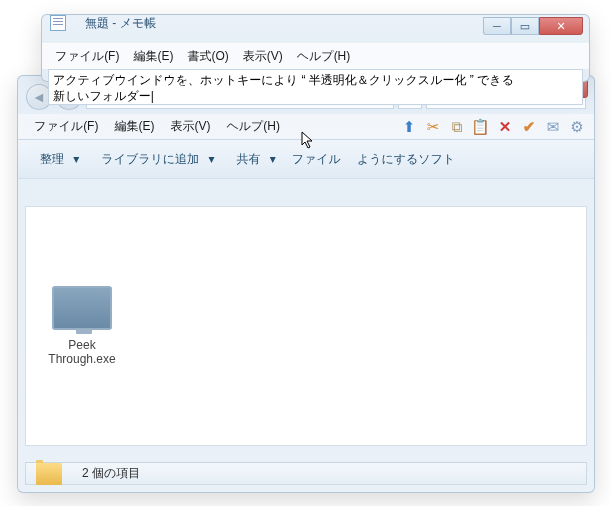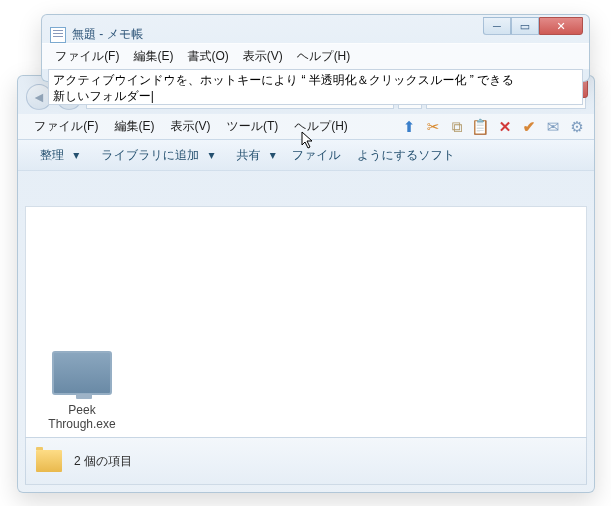--- a/index.html
+++ b/index.html
@@ -1,20 +1,20 @@
 <!DOCTYPE html>
 <html><head>
 <meta charset="utf-8">
 <style>
 *{box-sizing:border-box;margin:0;padding:0;font-family:"Meiryo","MS PGothic",sans-serif;font-size:12px}
 body{background:#fff;width:611px;height:506px;position:relative;overflow:hidden}
 .win{position:absolute;border:1px solid rgba(100,140,170,.4);border-radius:6px;background:linear-gradient(#eaf1f8,#e3edf6);box-shadow:0 8px 24px rgba(0,0,0,.15)}
 .notepad{left:41px;top:14px;width:549px;height:68px;z-index:2}
 .explorer{left:17px;top:75px;width:578px;height:418px;z-index:1;background:linear-gradient(rgba(225,235,245,.85),rgba(230,238,246,.85))}
-.titlebar{height:28px;display:flex;align-items:flex-end;padding:0 8px;gap:6px}
+.titlebar{height:28px;display:flex;align-items:flex-start;padding:0 8px;gap:19px}
 .titlebar .icon{width:16px;height:16px}
 .notepad-icon{background:#fff;border:1px solid #7ba9d0;position:relative}
 .notepad-icon::before{content:"";position:absolute;top:2px;left:2px;right:2px;border-top:1px solid #89b;box-shadow:0 3px #89b,0 6px #89b}
 .titlebar .title{color:#295175}
 .winbtns{position:absolute;right:6px;top:2px;display:flex}
 .wbtn{width:28px;height:18px;border:1px solid rgba(100,140,180,.45);background:linear-gradient(#e9f1f9,#d3e3f1);display:flex;align-items:center;justify-content:center;color:#3a5f85;font-size:11px}
 .wbtn:first-child{border-radius:0 0 0 3px}
 .wbtn.close{background:linear-gradient(#e28a88,#ce5a55);color:#fff;border-color:#b0504c;border-radius:0 0 3px 0;width:44px}
 .menubar{display:flex;padding:2px 6px;gap:0;background:rgba(252,253,254,.8);border-top:1px solid rgba(255,255,255,.6)}
 .menubar span{padding:2px 7px;color:#1a1a1a}
@@ -27,31 +27,31 @@
 .tri{color:#6e8aa8;font-size:9px}
 .addr .down{margin-left:auto}
 .refresh{width:24px;height:24px;background:rgba(255,255,255,.9);border:1px solid rgba(150,175,205,.5);display:flex;align-items:center;justify-content:center;color:#4a8edc}
 .search{width:160px;height:24px;background:rgba(255,255,255,.9);border:1px solid rgba(150,175,205,.5);display:flex;align-items:center;padding:0 4px;color:#8ba2ba;gap:4px}
 .search .mag{color:#5f88b4}
 .menubar2{display:flex;align-items:center;padding:2px 8px;gap:0;background:rgba(250,252,254,.6)}
 .menubar2 span{padding:2px 8px;color:#1a1a1a}
 .cursor{position:absolute;left:283px;top:55px;width:14px;height:20px;z-index:5;pointer-events:none}
 .toolbar-rt{margin-left:auto;display:flex;gap:6px;align-items:center}
 .tbic{width:18px;height:18px;display:flex;align-items:center;justify-content:center;font-size:15px}
-.cmdbar{height:32px;background:linear-gradient(rgba(242,247,252,.85),rgba(224,234,244,.85));border-top:1px solid rgba(180,200,220,.5);border-bottom:1px solid rgba(180,200,220,.5);display:flex;align-items:center;padding:0 10px;gap:4px;color:#24506f}
+.cmdbar{height:40px;background:linear-gradient(rgba(242,247,252,.85),rgba(224,234,244,.85));border-top:1px solid rgba(180,200,220,.5);border-bottom:1px solid rgba(180,200,220,.5);display:flex;align-items:center;padding:0 10px;gap:4px;color:#24506f}
 .cmdbar span{padding:0 6px}
-.content{position:absolute;left:7px;right:7px;top:130px;bottom:46px;background:#fff;border:1px solid rgba(170,190,210,.5);padding:14px;display:flex;gap:28px;align-items:flex-end}
+.content{position:absolute;left:7px;right:7px;top:130px;bottom:46px;background:#fff;border:1px solid rgba(170,190,210,.5);padding:14px;display:flex;gap:28px;align-items:center}
 .fileitem{width:84px;text-align:center;color:#444}
 .thumb{width:60px;height:44px;margin:0 auto 8px;position:relative}
 .thumb.mon{background:linear-gradient(#8aa6be,#6a8aa6);border:2px solid #95aec4;border-radius:3px}
 .thumb.mon::after{content:"";position:absolute;bottom:-6px;left:22px;width:16px;height:5px;background:#9eb3c7;border-radius:1px}
 .thumb.box{background:linear-gradient(#c7843f,#a0622c);border-radius:4px;transform:perspective(80px) rotateX(10deg) rotateY(-12deg);width:44px;height:38px;margin:4px auto 10px}
 .thumb.box::before{content:"✕";position:absolute;top:-8px;left:20px;width:20px;height:20px;background:#e04040;border-radius:50%;color:#fff;font-size:12px;display:flex;align-items:center;justify-content:center}
 .thumb.box::after{content:"";position:absolute;bottom:-4px;right:-6px;width:18px;height:20px;background:linear-gradient(#5ea9e0,#3f7fbc);border-radius:2px;border-top:4px solid #ffd76a}
-.status{position:absolute;left:7px;right:7px;bottom:7px;height:48px;background:linear-gradient(#f3f7fb,#e6eef6);border:1px solid rgba(170,190,210,.5);display:flex;align-items:center;padding:0 10px;gap:12px;color:#2a2a2a}
+.status{position:absolute;left:7px;right:7px;bottom:7px;height:23px;background:linear-gradient(#f3f7fb,#e6eef6);border:1px solid rgba(170,190,210,.5);display:flex;align-items:center;padding:0 10px;gap:20px;color:#2a2a2a}
 .status .folder-ic{width:26px;height:22px}
 </style>
 </head>
 <body>
 
 <div class="win notepad">
   <div class="titlebar">
     <span class="icon notepad-icon"></span>
     <span class="title">無題 - メモ帳</span>
     <div class="winbtns">
@@ -94,21 +94,20 @@
     <div class="refresh">↻</div>
     <div class="search">
       <span>Peek Throughの検索</span>
       <span class="mag" style="margin-left:auto">🔍</span>
     </div>
   </div>
   <div class="menubar2">
     <span>ファイル(F)</span>
     <span>編集(E)</span>
     <span>表示(V)</span>
-    <span>ツール(T)</span>
     <span class="hi">ヘルプ(H)</span>
     <svg class="cursor" viewBox="0 0 14 20">
         <path d="M1 1 L1 14 L4 11 L7 17 L9 16 L6 10 L11 10 Z" fill="#fff" stroke="#000" stroke-width="1"></path>
       </svg>
     <div class="toolbar-rt">
       <span class="tbic" style="color:#3a7fca">⬆</span>
       <span class="tbic" style="color:#d98a2f">✂</span>
       <span class="tbic" style="color:#b39a6a">⧉</span>
       <span class="tbic" style="color:#a08458">📋</span>
       <span class="tbic" style="color:#d23a3a;font-weight:bold">✕</span>

